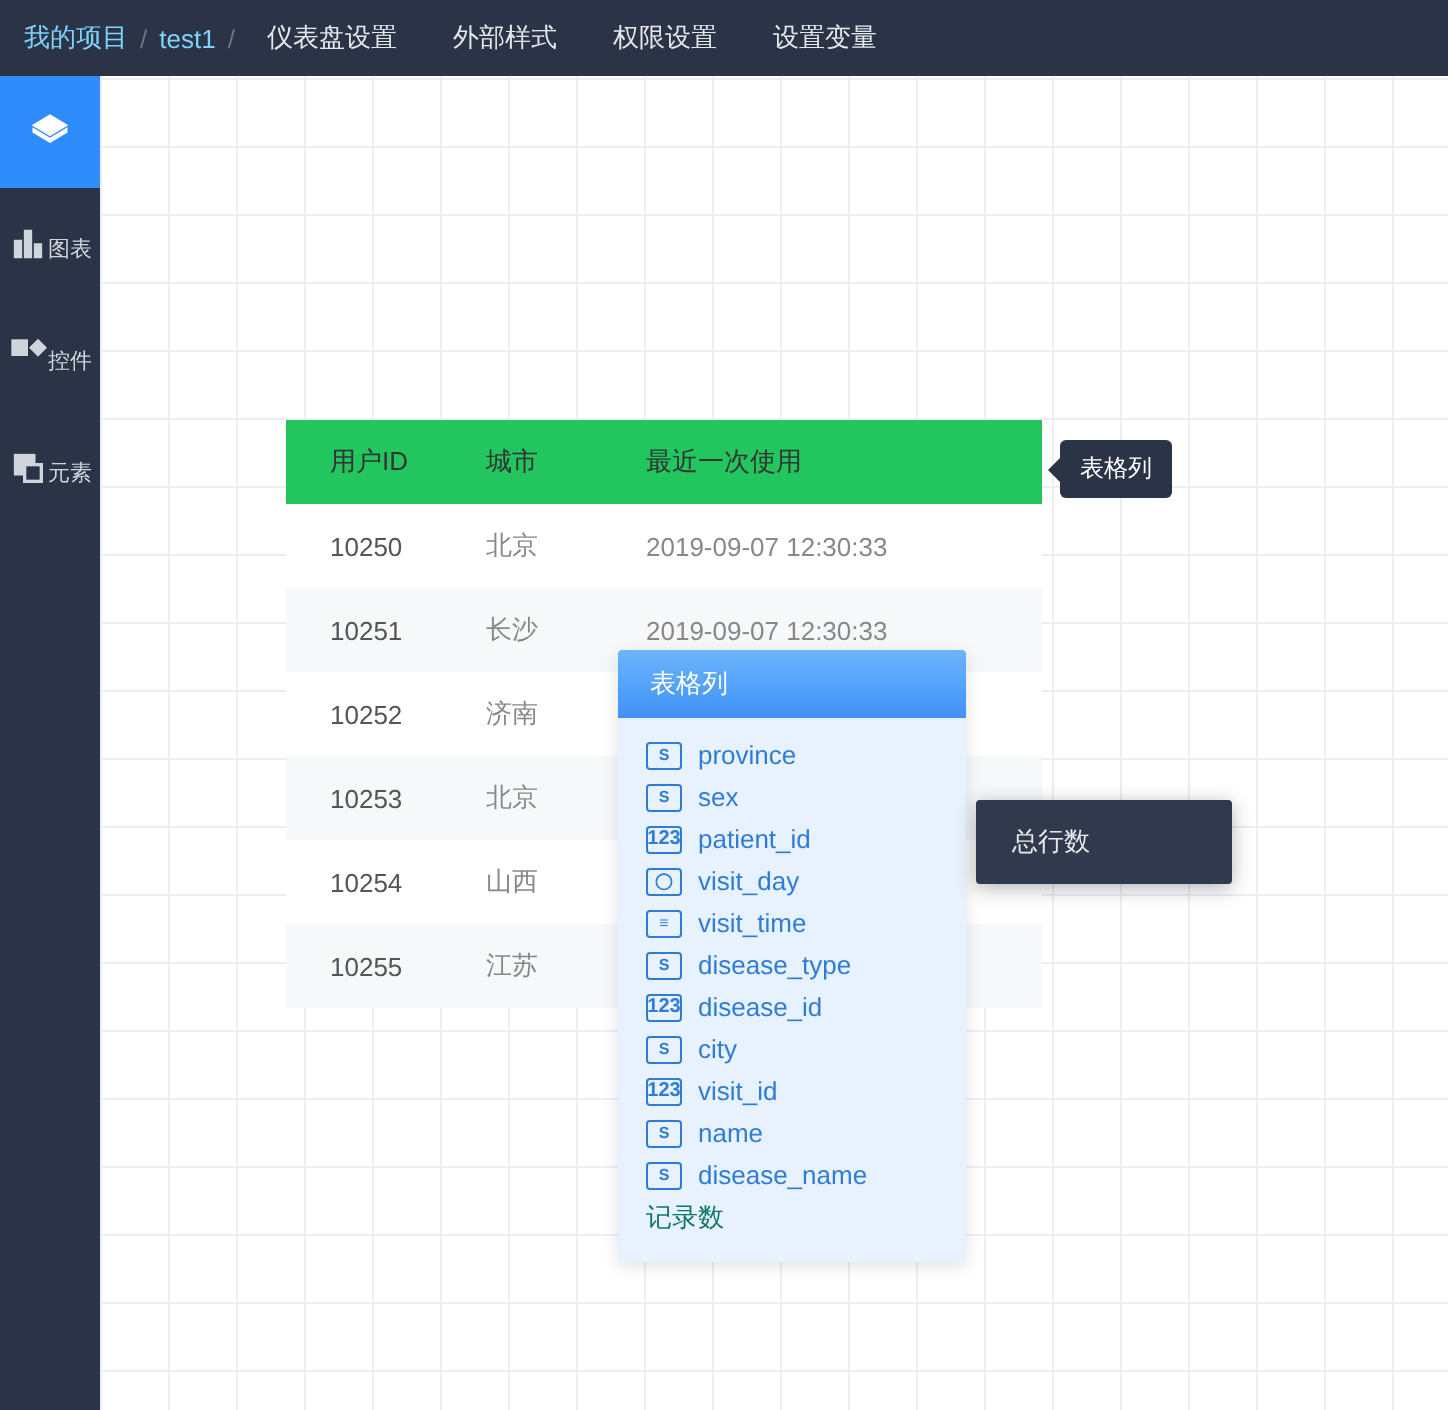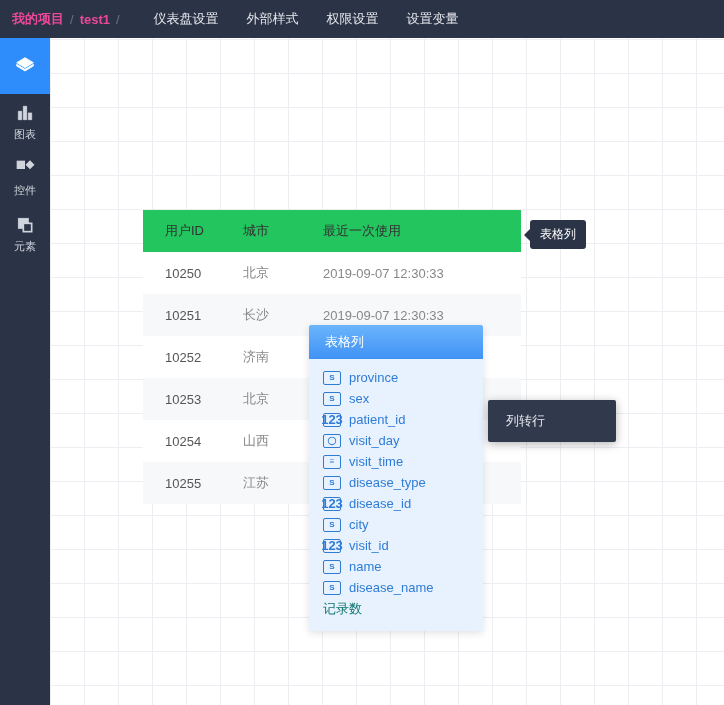--- a/index.html
+++ b/index.html
@@ -1,25 +1,25 @@
 <!DOCTYPE html>
 <html><head>
 <meta charset="utf-8">
 <style>
 * { box-sizing: border-box; margin: 0; padding: 0; }
 body { font-family: -apple-system, "PingFang SC", "Microsoft YaHei", sans-serif; font-size: 13px; background: #fff; width: 724px; height: 705px; overflow: hidden; position: relative; }
 
 .topbar { height: 38px; background: #2b3447; display: flex; align-items: center; padding: 0 12px; color: #d0d4dc; font-size: 13px; }
-.crumb { color: #ec4899; font-weight: bold; }
+.crumb { color: #7dd3fc; }
 .crumb-sep { margin: 0 6px; color: #6b7280; }
-.topnav { display: flex; margin-left: 28px; gap: 28px; }
+.topnav { display: flex; margin-left: 10px; gap: 28px; }
 .topnav-item { color: #e5e7eb; cursor: pointer; }
 
 .sidebar { position: absolute; left: 0; top: 38px; width: 50px; height: calc(100% - 38px); background: #2b3447; display: flex; flex-direction: column; align-items: center; }
-.sidebar-item { width: 50px; height: 56px; display: flex; flex-direction: column; align-items: center; justify-content: center; cursor: pointer; color: #d0d4dc; }
+.sidebar-item { width: 50px; height: 56px; display: flex; flex-direction: row; align-items: center; justify-content: center; cursor: pointer; color: #d0d4dc; }
 .sidebar-item.active { background: #2e8cfb; color: #fff; }
 .sidebar-item svg { width: 20px; height: 20px; fill: currentColor; stroke: currentColor; }
 .sidebar-label { font-size: 11px; margin-top: 4px; }
 
 .canvas { position: absolute; left: 50px; top: 38px; right: 0; bottom: 0; background-image: linear-gradient(#eceef2 1px, transparent 1px), linear-gradient(90deg, #eceef2 1px, transparent 1px); background-size: 34px 34px; background-position: 0px 1px; }
 
 .table-widget { position: absolute; left: 93px; top: 172px; width: 378px; background: #fff; }
 .tbl-row { display: flex; align-items: center; height: 42px; }
 .tbl-row.head { background: #22c55e; color: #333; font-weight: 500; }
 .tbl-row.alt { background: #f7f8fa; }
@@ -33,21 +33,21 @@
 
 .dropdown { position: absolute; left: 259px; top: 287px; width: 174px; box-shadow: 0 2px 8px rgba(0,0,0,0.12); }
 .dd-header { height: 34px; background: linear-gradient(#6cb4fc, #3f92f6); color: #fff; display: flex; align-items: center; padding: 0 16px; border-radius: 2px 2px 0 0; font-size: 13px; }
 .dd-source { background: #e8f2fe; padding: 10px 12px 8px; display: flex; align-items: center; justify-content: space-between; color: #555; font-size: 13px; border-bottom: 1px solid #d6e6fb; }
 .dd-expand { width: 16px; height: 16px; border: 1px solid #888; border-radius: 2px; display: flex; align-items: center; justify-content: center; }
 .dd-expand svg { width: 10px; height: 10px; stroke: #666; fill: none; stroke-width: 1.5; }
 .dd-list { background: #e8f2fe; padding: 8px 0 12px; }
 .dd-item { display: flex; align-items: center; height: 21px; padding: 0 14px; cursor: default; font-size: 13px; color: #2e7cd6; }
 .dd-item.record { color: #0f766e; padding-left: 14px; }
 .type-badge { width: 18px; height: 14px; border: 1px solid #2e7cd6; border-radius: 2px; display: flex; align-items: center; justify-content: center; font-size: 8px; font-weight: 600; margin-right: 8px; color: #2e7cd6; }
-.type-badge.num { font-size: 13px; }
+.type-badge.num { font-size: 10px; }
 
 .contextmenu { position: absolute; left: 438px; top: 362px; width: 128px; background: #31394d; border-radius: 2px; padding: 6px 0; box-shadow: 0 2px 10px rgba(0,0,0,0.3); }
 .cm-item { height: 30px; display: flex; align-items: center; padding: 0 18px; color: #e5e7eb; font-size: 13px; cursor: default; }
 </style>
 </head>
 <body>
 
 <div class="topbar">
   <span class="crumb">我的项目</span>
   <span class="crumb-sep">/</span>
@@ -180,16 +180,16 @@
           <span class="type-badge">S</span>
           <span>disease_name</span>
         </div>
       <div class="dd-item record">
           <span>记录数</span>
         </div>
     </div>
   </div>
 
   <div class="contextmenu">
-    <div class="cm-item">列转行</div>
+    <div class="cm-item">总行数</div>
   </div>
 
 </div>
 
 </body></html>

